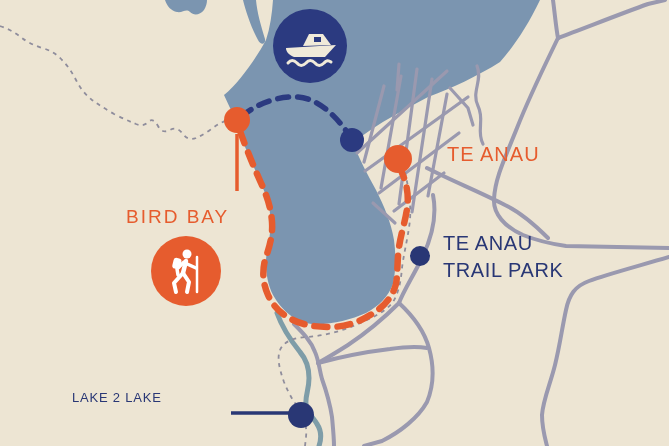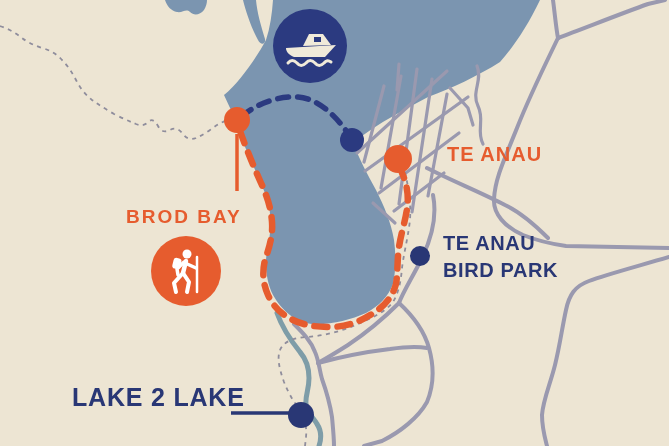--- a/index.html
+++ b/index.html
@@ -1,25 +1,25 @@
 <!DOCTYPE html>
 <html><head>
 <meta charset="utf-8">
 <style>
   html,body{margin:0;padding:0;}
   body{font-family:"Liberation Sans",sans-serif;}
   .map-wrap{position:relative;width:669px;height:446px;overflow:hidden;background:#ede5d3;}
   .map-wrap svg{position:absolute;left:0;top:0;}
-  .map-label{position:absolute;font-weight:700;white-space:pre;line-height:26px;}
+  .map-label{position:absolute;font-weight:400;white-space:pre;line-height:26px;}
   .lbl-orange{color:#e65c2e;}
   .lbl-navy{color:#293775;}
   #lbl-brod-bay{left:126px;top:204px;font-size:19px;letter-spacing:2px;}
   #lbl-te-anau{left:447px;top:141px;font-size:20px;letter-spacing:1px;}
   #lbl-bird-park{left:443px;top:230px;font-size:20px;letter-spacing:0.6px;line-height:27px;}
-  #lbl-cycle{left:72px;top:384px;font-size:25px;letter-spacing:0.8px;line-height:27px;}
+  #lbl-cycle{left:72px;top:384px;font-size:13px;letter-spacing:0.8px;line-height:27px;}
 </style>
 </head>
 <body>
 
 <div class="map-wrap">
   <svg width="669" height="446" viewBox="0 0 669 446">
 
     <rect x="0" y="0" width="669" height="446" fill="#ede5d3"></rect>
 
     <path fill="#7b95b0" d="
@@ -111,17 +111,17 @@
         <path stroke-width="4" d="M-3,2 L-12,12 L-10,21"></path>
         <path stroke-width="4" d="M-3,2 L3,11 L1,21"></path>
         <path stroke-width="3.5" d="M-1,-8 L10,-3"></path>
         <path stroke-width="3.5" d="M-2,-9 L-9,-2 L-8,4"></path>
         <rect x="-13" y="-13" width="8" height="11" rx="3" fill="#ffffff" stroke="none" transform="rotate(14 -9 -8)"></rect>
         <line x1="11" y1="-14" x2="11" y2="21" stroke-width="2.5"></line>
       </g>
     </g>
   </svg>
 
-  <div class="map-label lbl-orange" id="lbl-brod-bay">BROD BAY</div>
+  <div class="map-label lbl-orange" id="lbl-brod-bay">BIRD BAY</div>
   <div class="map-label lbl-orange" id="lbl-te-anau">TE ANAU</div>
-  <div class="map-label lbl-navy" id="lbl-bird-park"><span>TE ANAU</span><br><span>BIRD PARK</span></div>
+  <div class="map-label lbl-navy" id="lbl-bird-park"><span>TE ANAU</span><br><span>TRAIL PARK</span></div>
   <div class="map-label lbl-navy" id="lbl-cycle"><span>LAKE 2 LAKE</span><br></div>
 </div>
 
 </body></html>

